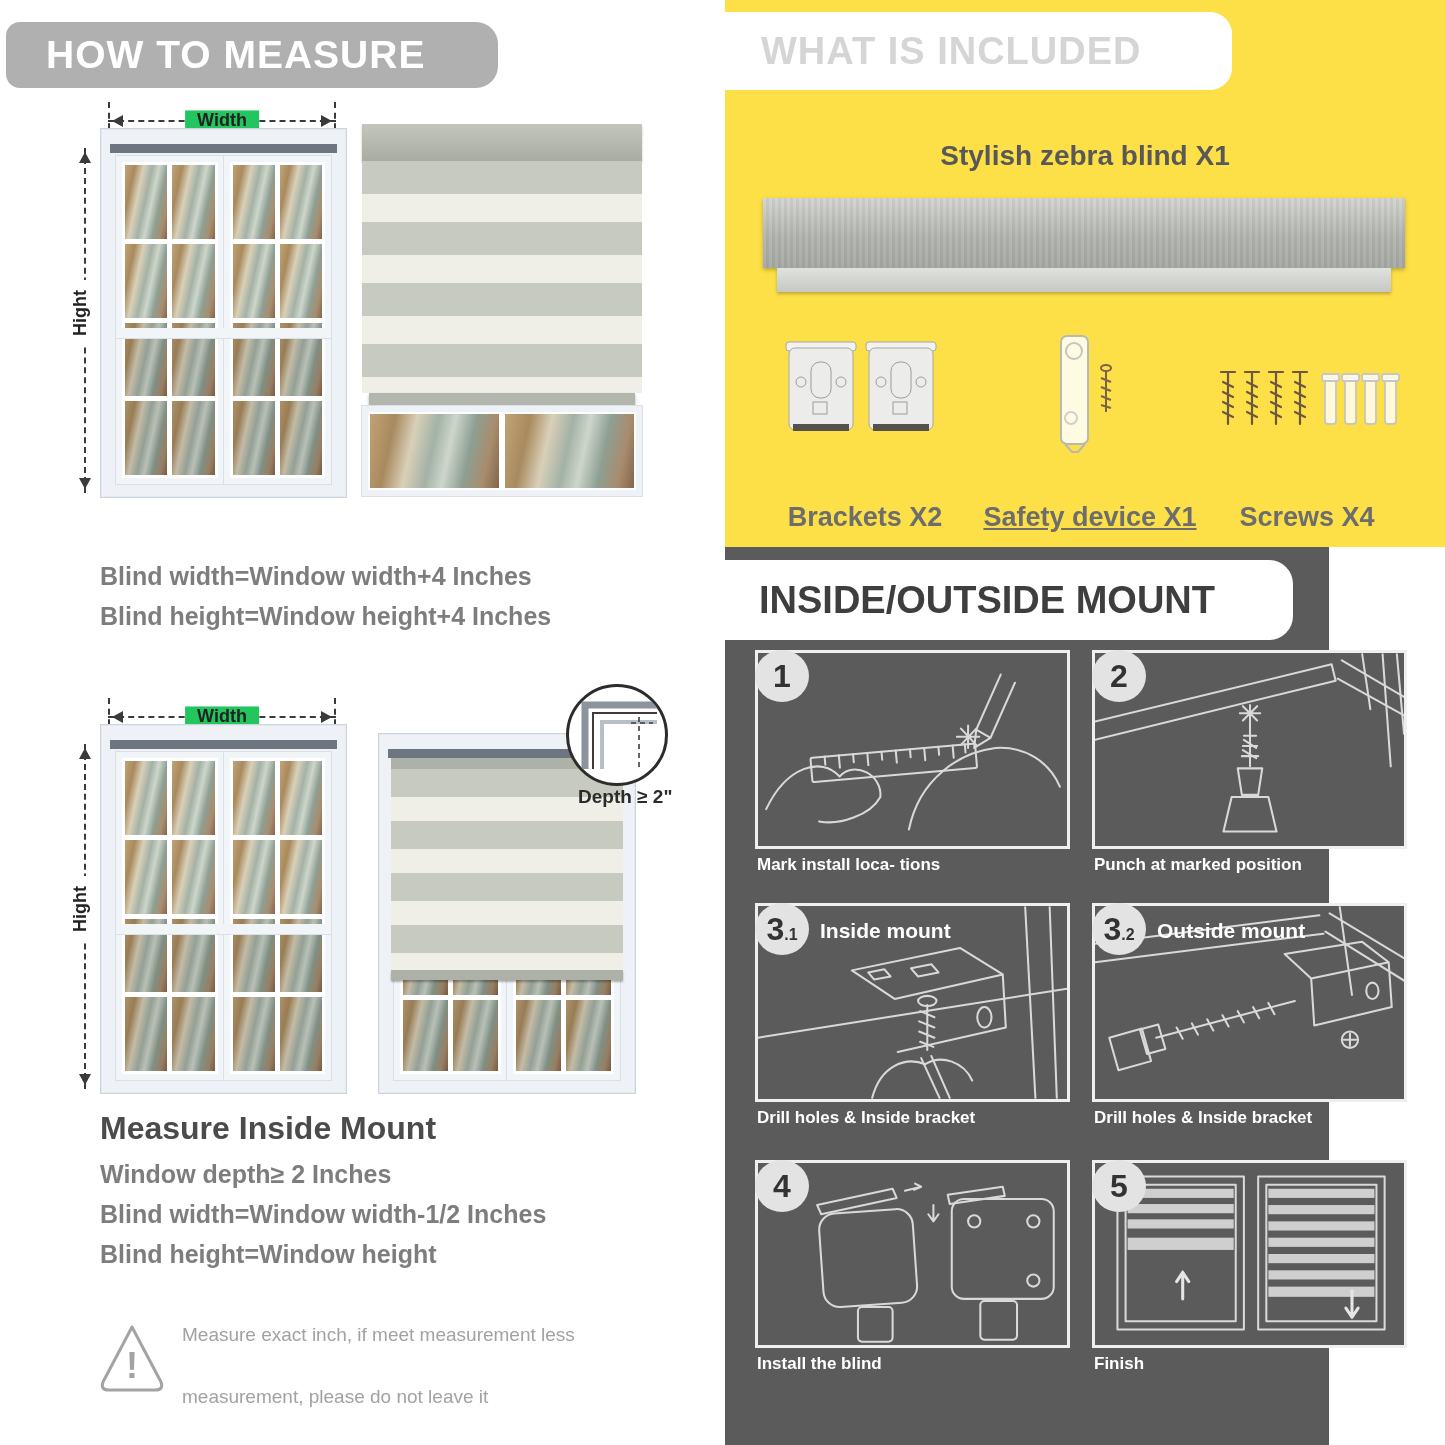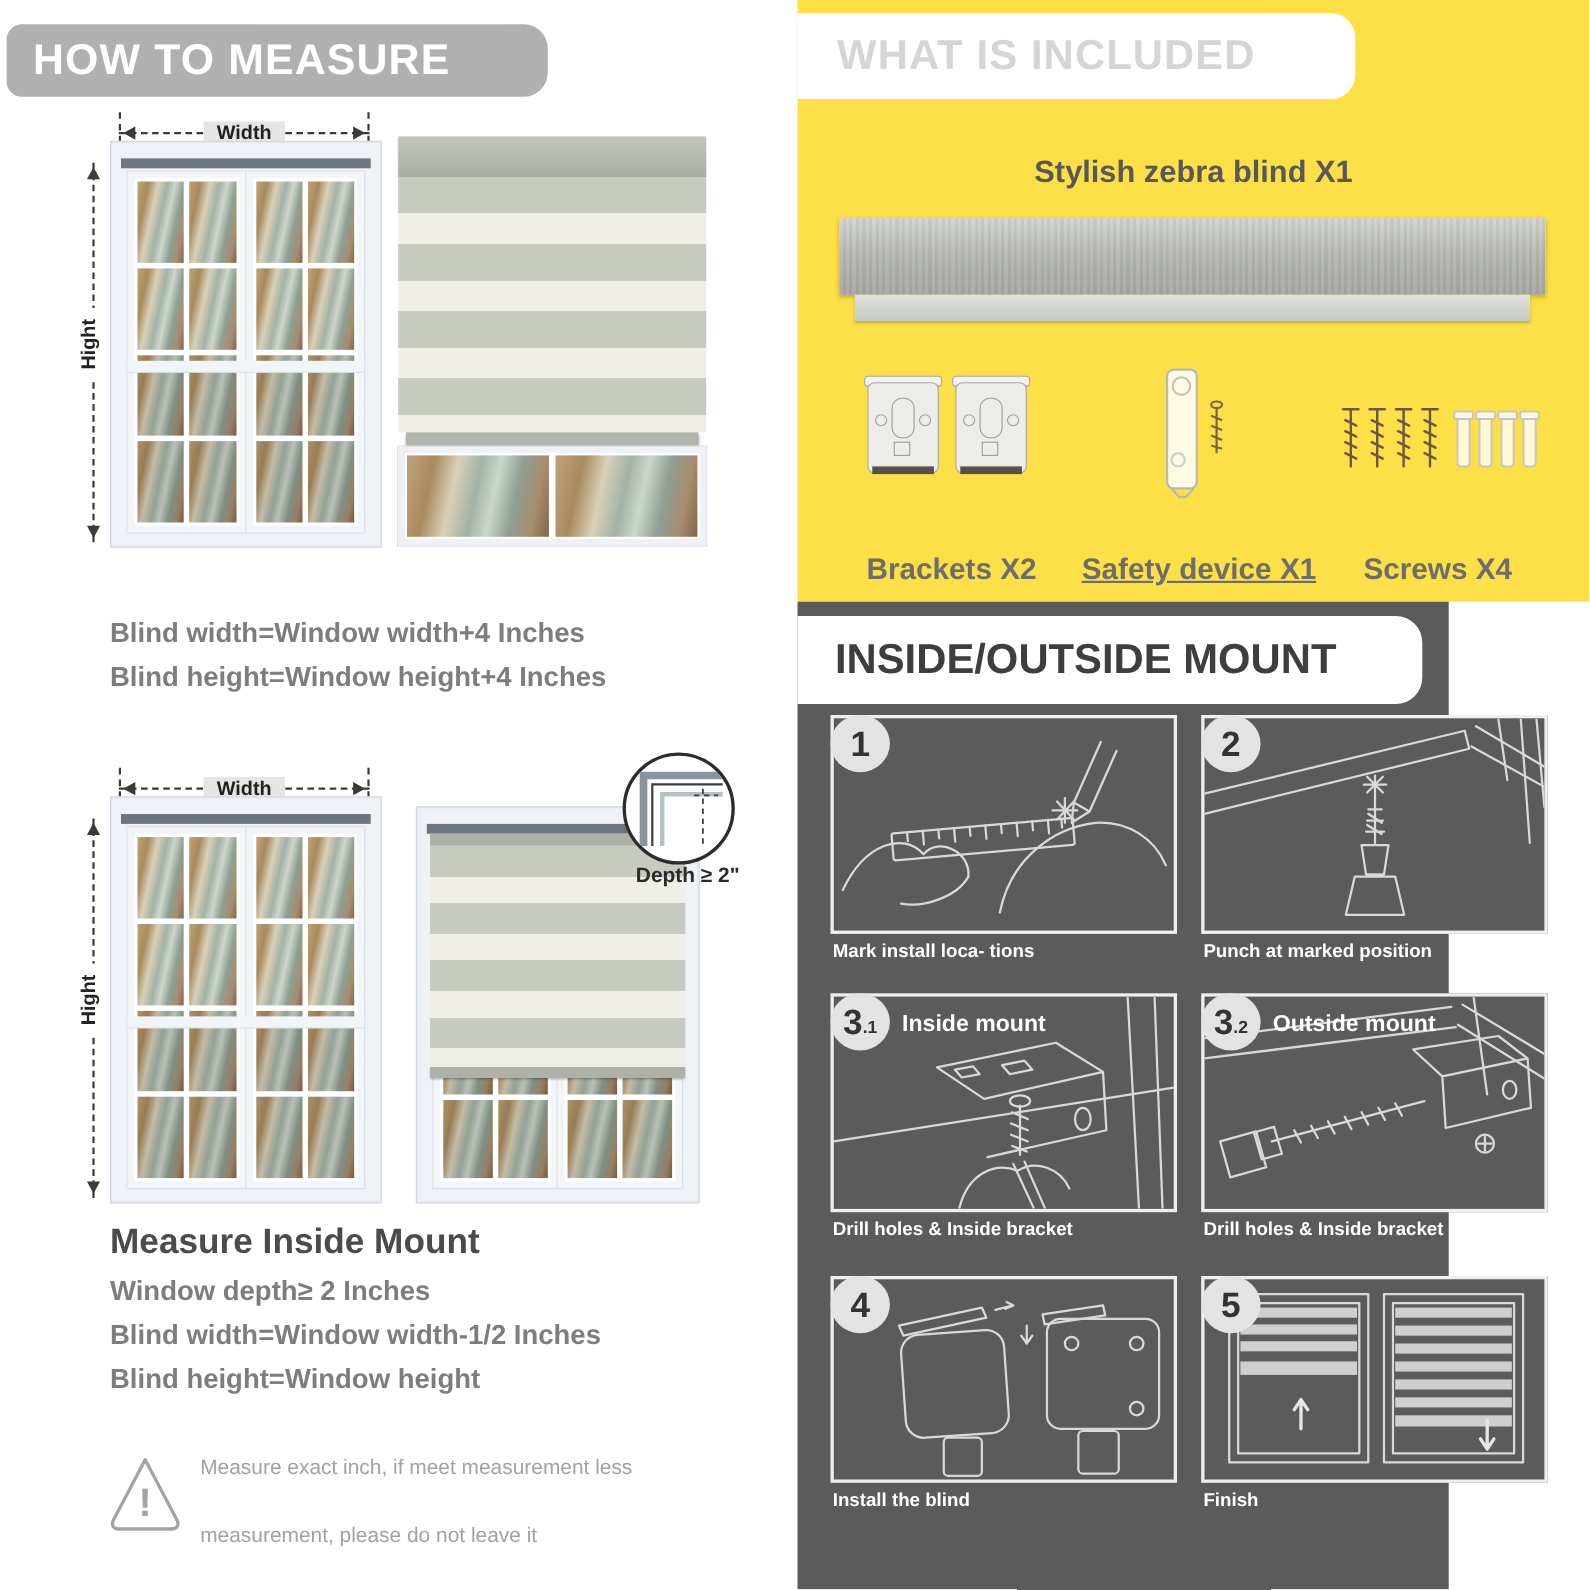--- a/index.html
+++ b/index.html
@@ -2,30 +2,30 @@
 <html><head>
 <meta charset="utf-8">
 <style>
   html,body{margin:0;padding:0;background:#fff;font-family:"Liberation Sans",sans-serif;}
   .canvas{position:relative;width:1445px;height:1445px;background:#fff;overflow:hidden;}
   .abs{position:absolute;}
 
   
   .banner{left:6px;top:22px;width:492px;height:66px;background:#b0b0b0;border-radius:14px 22px 22px 14px;
     color:#fff;font-size:39px;font-weight:800;letter-spacing:1px;display:flex;align-items:center;
-    padding-left:24px;box-sizing:border-box;}
+    padding-left:40px;box-sizing:border-box;}
 
   
   .dim-h{height:0;border-top:2px dashed #3a3a3a;}
   .dim-h::before{content:"";position:absolute;left:-2px;top:-7px;border:6px solid transparent;border-right:11px solid #3a3a3a;}
   .dim-h::after{content:"";position:absolute;right:-2px;top:-7px;border:6px solid transparent;border-left:11px solid #3a3a3a;}
   .dim-v{width:0;border-left:2px dashed #3a3a3a;}
   .dim-v::before{content:"";position:absolute;top:-2px;left:-7px;border:6px solid transparent;border-bottom:11px solid #3a3a3a;}
   .dim-v::after{content:"";position:absolute;bottom:-2px;left:-7px;border:6px solid transparent;border-top:11px solid #3a3a3a;}
-  .hlabel{transform:translate(-50%,-55%);background:#e5e5e5;padding:0 12px;font-weight:700;font-size:18px;color:#222;white-space:nowrap;}
+  .hlabel{transform:translate(-50%,-55%);background:#22c55e;padding:0 12px;font-weight:700;font-size:18px;color:#222;white-space:nowrap;}
   .vlabel{writing-mode:vertical-rl;transform:rotate(180deg);background:#fff;padding:10px 0;font-weight:700;font-size:18px;color:#222;}
   .tick{border-left:2px dashed #3a3a3a;width:0;}
 
   
   .window{background:#eef2f6;border:1px solid #ccd5dd;box-shadow:0 0 0 1px #e4eaf0 inset;}
   .wtrack{position:absolute;left:9px;right:9px;top:15px;height:9px;background:#6d7580;}
   .sashes{position:absolute;left:15px;right:15px;top:27px;bottom:13px;display:flex;background:#fff;}
   .sash{flex:1;border:6px solid #f2f5f8;outline:1px solid #d9e1e8;display:grid;grid-template-columns:1fr 1fr;
     grid-template-rows:repeat(4,1fr);gap:5px;background:#fff;padding:3px;}
   .pane{background:linear-gradient(102deg,#bfa377 0%,#a98a5e 18%,#d9d0b8 33%,#a3b2a6 48%,#cdd6cb 60%,#8e9f93 74%,#a98c6d 88%,#83654c 100%);}
@@ -58,21 +58,21 @@
   .included-header{position:absolute;left:0;top:12px;width:507px;height:78px;background:#fff;border-radius:0 22px 22px 0;
     display:flex;align-items:center;padding-left:36px;box-sizing:border-box;font-size:38px;font-weight:800;color:#d5d5d5;letter-spacing:1px;}
   .product-label{position:absolute;left:30px;top:140px;width:660px;text-align:center;font-size:28px;font-weight:700;color:#585858;}
   .headrail{position:absolute;left:38px;top:198px;width:642px;height:70px;
     background:linear-gradient(180deg,#d2d4cf,#b2b4af 55%,#a6a8a3),repeating-linear-gradient(90deg,rgba(255,255,255,.05) 0 3px,rgba(0,0,0,.04) 3px 6px);
     background-blend-mode:overlay;box-shadow:0 2px 4px rgba(0,0,0,.25);}
   .headrail-lip{position:absolute;left:52px;top:268px;width:614px;height:24px;
     background:linear-gradient(180deg,#e0e2dd,#c6c8c3);box-shadow:0 2px 3px rgba(0,0,0,.25);}
   .item-label{position:absolute;top:502px;text-align:center;font-size:27px;font-weight:700;color:#6d6d6d;}
 
-  .right-dark{left:725px;top:547px;width:592px;height:898px;background:#5b5b5b;}
+  .right-dark{left:725px;top:547px;width:592px;height:898px;background:#5b5b5b;padding-left:12px;}
   .mount-header{position:absolute;left:0;top:13px;width:568px;height:80px;background:#fff;border-radius:0 24px 24px 0;
     display:flex;align-items:center;padding-left:34px;box-sizing:border-box;font-size:38px;font-weight:800;color:#3e3e3e;}
   .step-panel{position:absolute;border:3px solid #efefef;background:#5b5b5b;}
   .badge{position:absolute;left:-3px;top:-3px;width:54px;height:52px;border-radius:50%;background:#e3e3e3;
     display:flex;align-items:center;justify-content:center;color:#333;font-weight:800;font-size:32px;}
   .badge .sub{font-size:16px;margin-top:12px;font-weight:800;}
   .inner-label{position:absolute;left:62px;top:13px;color:#fff;font-weight:700;font-size:21px;}
   .caption{position:absolute;color:#fff;font-weight:700;font-size:17px;white-space:nowrap;}
   .lineart{position:absolute;inset:0;width:100%;height:100%;}
   .lineart path,.lineart rect,.lineart line,.lineart circle,.lineart ellipse{fill:none;stroke:#d9d9d9;stroke-width:2;stroke-linecap:round;stroke-linejoin:round;}

